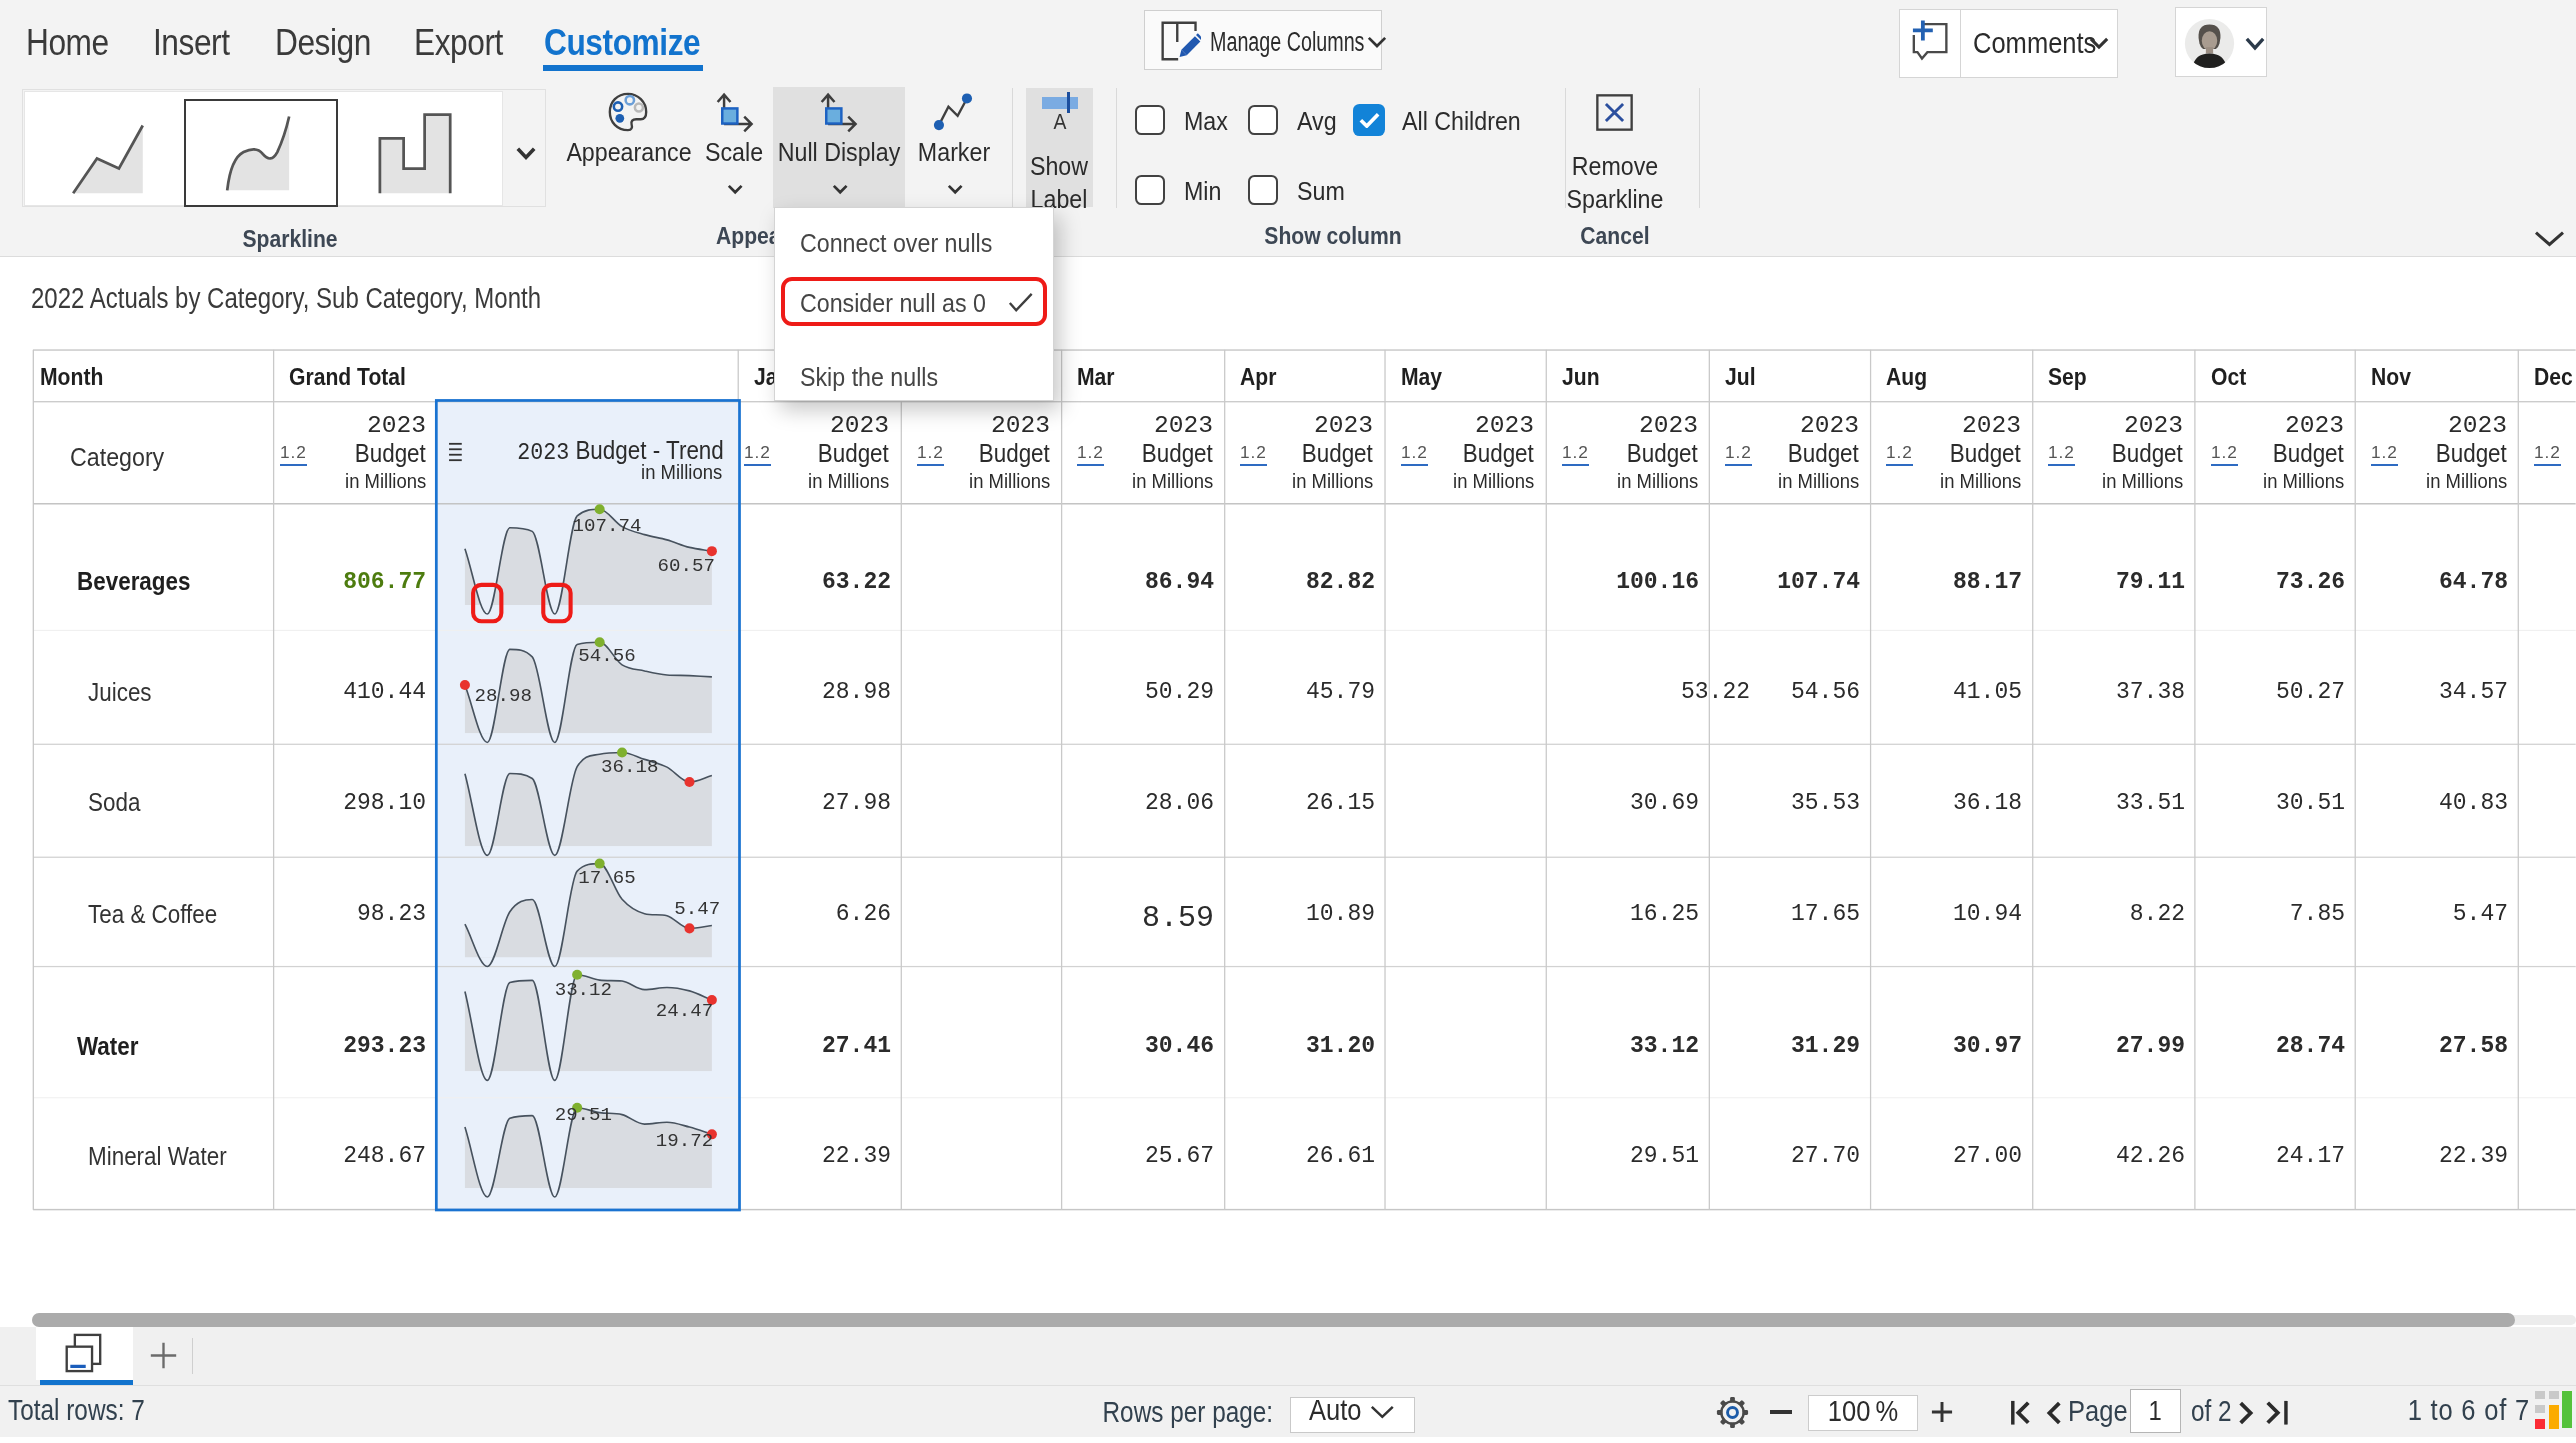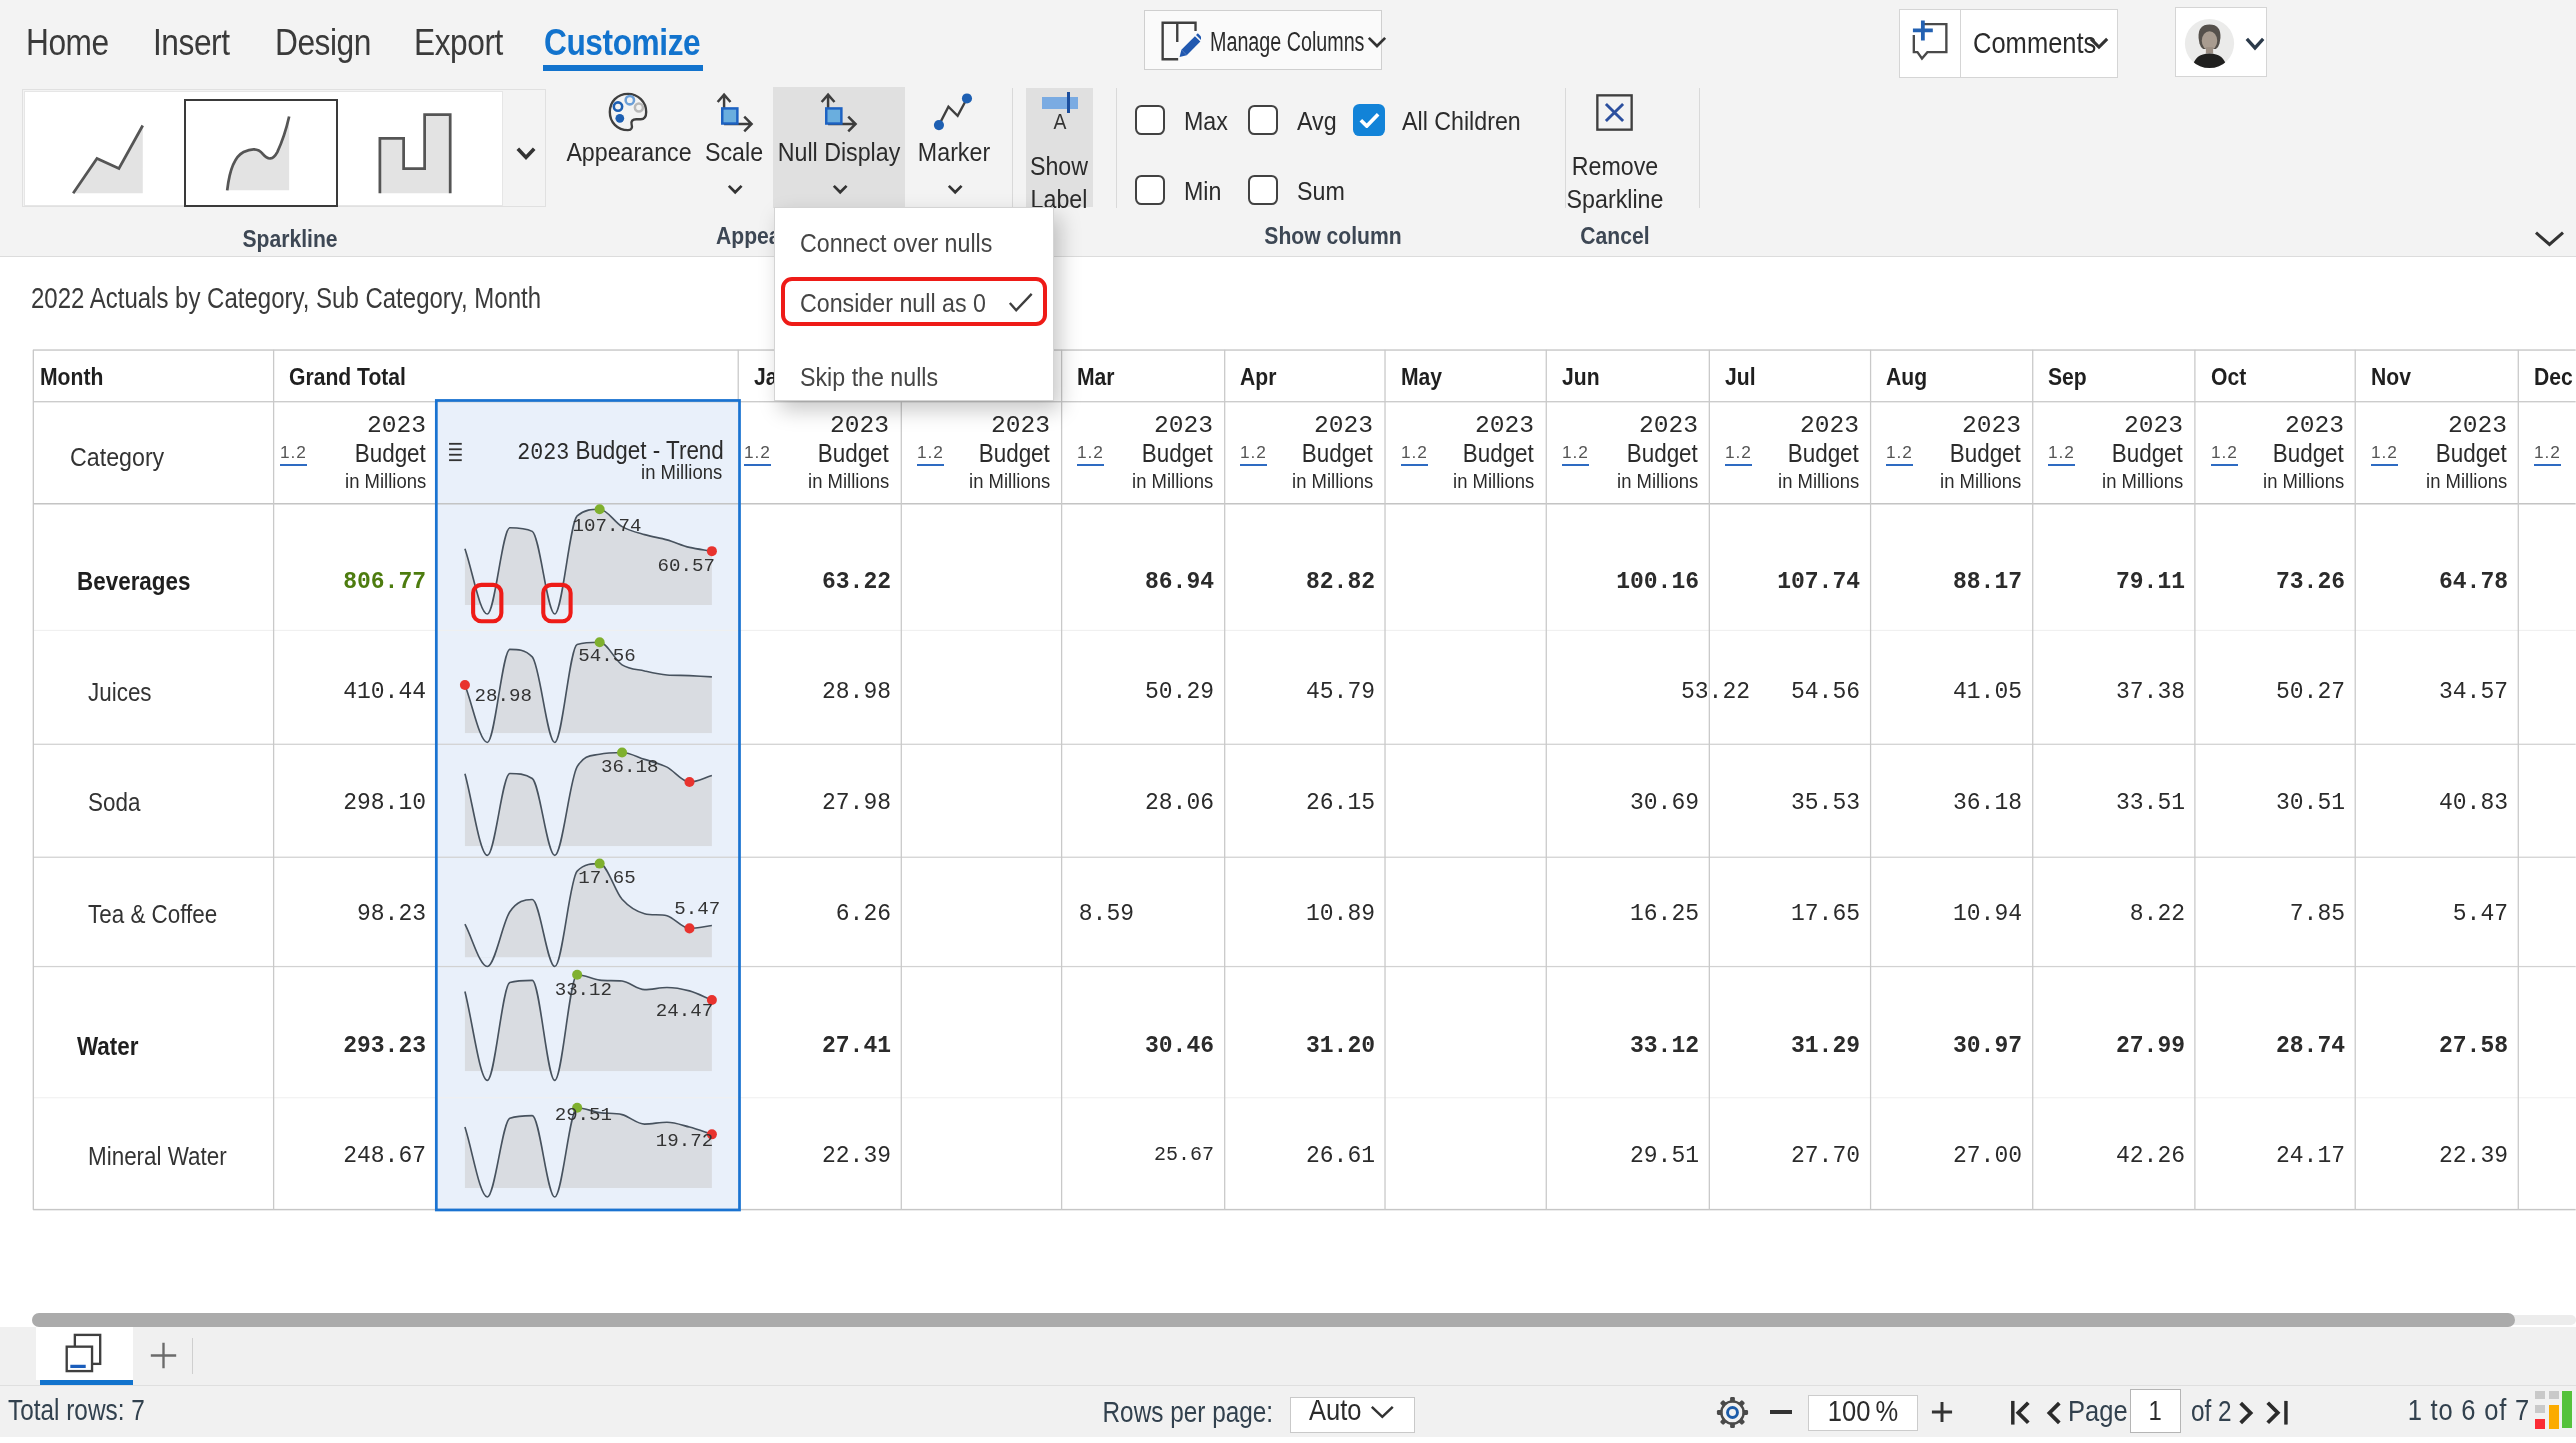--- a/index.html
+++ b/index.html
@@ -353,21 +353,21 @@
 <div style="position:absolute;line-height:1;white-space:nowrap;font-size:23px;color:#2b2b2b;top:792px;font-family:'Liberation Mono',monospace;right:1201px;transform-origin:100% 50%;">26.15</div>
 <div style="position:absolute;line-height:1;white-space:nowrap;font-size:23px;color:#2b2b2b;top:792px;font-family:'Liberation Mono',monospace;right:877px;transform-origin:100% 50%;">30.69</div>
 <div style="position:absolute;line-height:1;white-space:nowrap;font-size:23px;color:#2b2b2b;top:792px;font-family:'Liberation Mono',monospace;right:716px;transform-origin:100% 50%;">35.53</div>
 <div style="position:absolute;line-height:1;white-space:nowrap;font-size:23px;color:#2b2b2b;top:792px;font-family:'Liberation Mono',monospace;right:554px;transform-origin:100% 50%;">36.18</div>
 <div style="position:absolute;line-height:1;white-space:nowrap;font-size:23px;color:#2b2b2b;top:792px;font-family:'Liberation Mono',monospace;right:391px;transform-origin:100% 50%;">33.51</div>
 <div style="position:absolute;line-height:1;white-space:nowrap;font-size:23px;color:#2b2b2b;top:792px;font-family:'Liberation Mono',monospace;right:231px;transform-origin:100% 50%;">30.51</div>
 <div style="position:absolute;line-height:1;white-space:nowrap;font-size:23px;color:#2b2b2b;top:792px;font-family:'Liberation Mono',monospace;right:68px;transform-origin:100% 50%;">40.83</div>
 <div style="position:absolute;line-height:1;white-space:nowrap;font-size:26.4px;color:#333;top:901px;font-family:'Liberation Sans',sans-serif;left:88px;transform-origin:0 50%;transform:scaleX(0.85);">Tea &amp; Coffee</div>
 <div style="position:absolute;line-height:1;white-space:nowrap;font-size:23px;color:#2b2b2b;top:903px;font-family:'Liberation Mono',monospace;right:2150px;transform-origin:100% 50%;">98.23</div>
 <div style="position:absolute;line-height:1;white-space:nowrap;font-size:23px;color:#2b2b2b;top:903px;font-family:'Liberation Mono',monospace;right:1685px;transform-origin:100% 50%;">6.26</div>
-<div style="position:absolute;line-height:1;white-space:nowrap;font-size:23px;color:#2b2b2b;top:903px;font-family:'Liberation Mono',monospace;right:1442px;transform-origin:100% 50%;">8.59</div>
+<div style="position:absolute;line-height:1;white-space:nowrap;font-size:30px;color:#2b2b2b;top:903px;font-family:'Liberation Mono',monospace;right:1362px;transform-origin:100% 50%;">8.59</div>
 <div style="position:absolute;line-height:1;white-space:nowrap;font-size:23px;color:#2b2b2b;top:903px;font-family:'Liberation Mono',monospace;right:1201px;transform-origin:100% 50%;">10.89</div>
 <div style="position:absolute;line-height:1;white-space:nowrap;font-size:23px;color:#2b2b2b;top:903px;font-family:'Liberation Mono',monospace;right:877px;transform-origin:100% 50%;">16.25</div>
 <div style="position:absolute;line-height:1;white-space:nowrap;font-size:23px;color:#2b2b2b;top:903px;font-family:'Liberation Mono',monospace;right:716px;transform-origin:100% 50%;">17.65</div>
 <div style="position:absolute;line-height:1;white-space:nowrap;font-size:23px;color:#2b2b2b;top:903px;font-family:'Liberation Mono',monospace;right:554px;transform-origin:100% 50%;">10.94</div>
 <div style="position:absolute;line-height:1;white-space:nowrap;font-size:23px;color:#2b2b2b;top:903px;font-family:'Liberation Mono',monospace;right:391px;transform-origin:100% 50%;">8.22</div>
 <div style="position:absolute;line-height:1;white-space:nowrap;font-size:23px;color:#2b2b2b;top:903px;font-family:'Liberation Mono',monospace;right:231px;transform-origin:100% 50%;">7.85</div>
 <div style="position:absolute;line-height:1;white-space:nowrap;font-size:23px;color:#2b2b2b;top:903px;font-family:'Liberation Mono',monospace;right:68px;transform-origin:100% 50%;">5.47</div>
 <div style="position:absolute;line-height:1;white-space:nowrap;font-size:26.4px;color:#1f1f1f;top:1033px;font-family:'Liberation Sans',sans-serif;font-weight:bold;left:77px;transform-origin:0 50%;transform:scaleX(0.85);">Water</div>
 <div style="position:absolute;line-height:1;white-space:nowrap;font-size:23px;color:#2b2b2b;top:1035px;font-family:'Liberation Mono',monospace;font-weight:bold;right:2150px;transform-origin:100% 50%;">293.23</div>
 <div style="position:absolute;line-height:1;white-space:nowrap;font-size:23px;color:#2b2b2b;top:1035px;font-family:'Liberation Mono',monospace;font-weight:bold;right:1685px;transform-origin:100% 50%;">27.41</div>
@@ -375,21 +375,21 @@
 <div style="position:absolute;line-height:1;white-space:nowrap;font-size:23px;color:#2b2b2b;top:1035px;font-family:'Liberation Mono',monospace;font-weight:bold;right:1201px;transform-origin:100% 50%;">31.20</div>
 <div style="position:absolute;line-height:1;white-space:nowrap;font-size:23px;color:#2b2b2b;top:1035px;font-family:'Liberation Mono',monospace;font-weight:bold;right:877px;transform-origin:100% 50%;">33.12</div>
 <div style="position:absolute;line-height:1;white-space:nowrap;font-size:23px;color:#2b2b2b;top:1035px;font-family:'Liberation Mono',monospace;font-weight:bold;right:716px;transform-origin:100% 50%;">31.29</div>
 <div style="position:absolute;line-height:1;white-space:nowrap;font-size:23px;color:#2b2b2b;top:1035px;font-family:'Liberation Mono',monospace;font-weight:bold;right:554px;transform-origin:100% 50%;">30.97</div>
 <div style="position:absolute;line-height:1;white-space:nowrap;font-size:23px;color:#2b2b2b;top:1035px;font-family:'Liberation Mono',monospace;font-weight:bold;right:391px;transform-origin:100% 50%;">27.99</div>
 <div style="position:absolute;line-height:1;white-space:nowrap;font-size:23px;color:#2b2b2b;top:1035px;font-family:'Liberation Mono',monospace;font-weight:bold;right:231px;transform-origin:100% 50%;">28.74</div>
 <div style="position:absolute;line-height:1;white-space:nowrap;font-size:23px;color:#2b2b2b;top:1035px;font-family:'Liberation Mono',monospace;font-weight:bold;right:68px;transform-origin:100% 50%;">27.58</div>
 <div style="position:absolute;line-height:1;white-space:nowrap;font-size:26.4px;color:#333;top:1143px;font-family:'Liberation Sans',sans-serif;left:88px;transform-origin:0 50%;transform:scaleX(0.85);">Mineral Water</div>
 <div style="position:absolute;line-height:1;white-space:nowrap;font-size:23px;color:#2b2b2b;top:1145px;font-family:'Liberation Mono',monospace;right:2150px;transform-origin:100% 50%;">248.67</div>
 <div style="position:absolute;line-height:1;white-space:nowrap;font-size:23px;color:#2b2b2b;top:1145px;font-family:'Liberation Mono',monospace;right:1685px;transform-origin:100% 50%;">22.39</div>
-<div style="position:absolute;line-height:1;white-space:nowrap;font-size:20px;color:#2b2b2b;top:1145px;font-family:'Liberation Mono',monospace;right:1362px;transform-origin:100% 50%;">25.67</div>
+<div style="position:absolute;line-height:1;white-space:nowrap;font-size:23px;color:#2b2b2b;top:1145px;font-family:'Liberation Mono',monospace;right:1362px;transform-origin:100% 50%;">25.67</div>
 <div style="position:absolute;line-height:1;white-space:nowrap;font-size:23px;color:#2b2b2b;top:1145px;font-family:'Liberation Mono',monospace;right:1201px;transform-origin:100% 50%;">26.61</div>
 <div style="position:absolute;line-height:1;white-space:nowrap;font-size:23px;color:#2b2b2b;top:1145px;font-family:'Liberation Mono',monospace;right:877px;transform-origin:100% 50%;">29.51</div>
 <div style="position:absolute;line-height:1;white-space:nowrap;font-size:23px;color:#2b2b2b;top:1145px;font-family:'Liberation Mono',monospace;right:716px;transform-origin:100% 50%;">27.70</div>
 <div style="position:absolute;line-height:1;white-space:nowrap;font-size:23px;color:#2b2b2b;top:1145px;font-family:'Liberation Mono',monospace;right:554px;transform-origin:100% 50%;">27.00</div>
 <div style="position:absolute;line-height:1;white-space:nowrap;font-size:23px;color:#2b2b2b;top:1145px;font-family:'Liberation Mono',monospace;right:391px;transform-origin:100% 50%;">42.26</div>
 <div style="position:absolute;line-height:1;white-space:nowrap;font-size:23px;color:#2b2b2b;top:1145px;font-family:'Liberation Mono',monospace;right:231px;transform-origin:100% 50%;">24.17</div>
 <div style="position:absolute;line-height:1;white-space:nowrap;font-size:23px;color:#2b2b2b;top:1145px;font-family:'Liberation Mono',monospace;right:68px;transform-origin:100% 50%;">22.39</div>
 
 <div class="abs" style="left:774px;top:207px;width:280px;height:194px;background:#fff;border:1.4px solid #d4d4d4;box-shadow:5.5px 9px 20px rgba(0,0,0,0.22);"></div>
 <div class="t" style="left:800px;top:230px;font-size:26.4px;color:#454545;;transform:scaleX(0.88);transform-origin:0 50%;">Connect over nulls</div>

